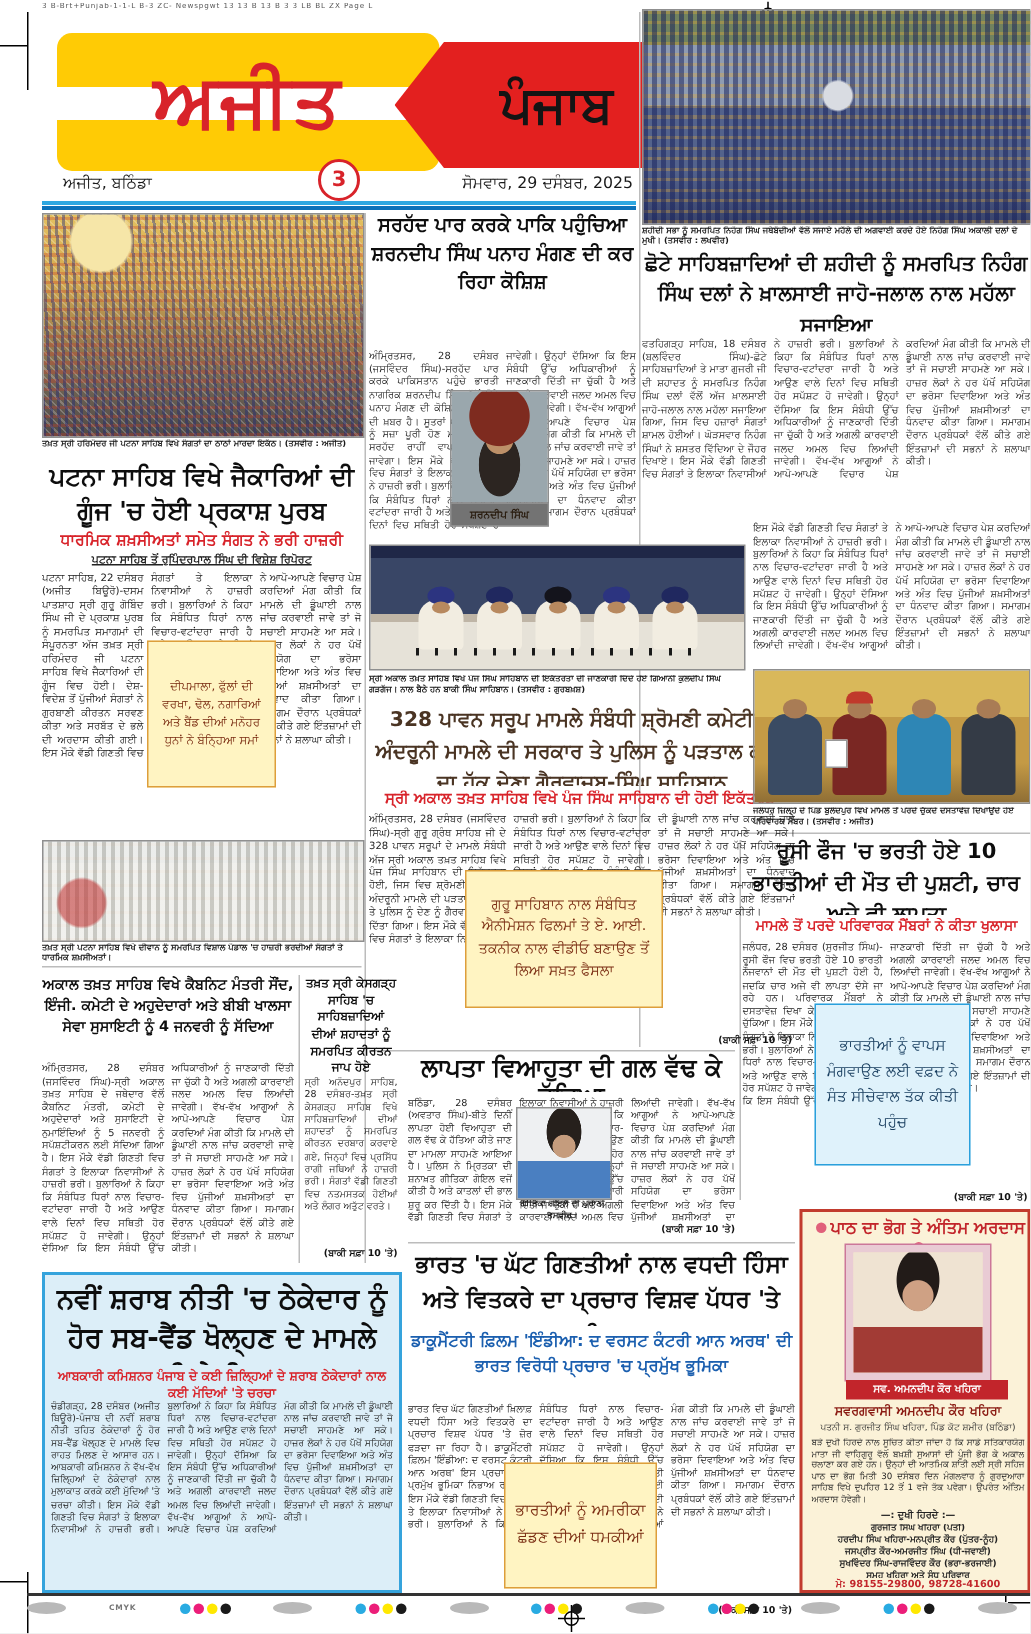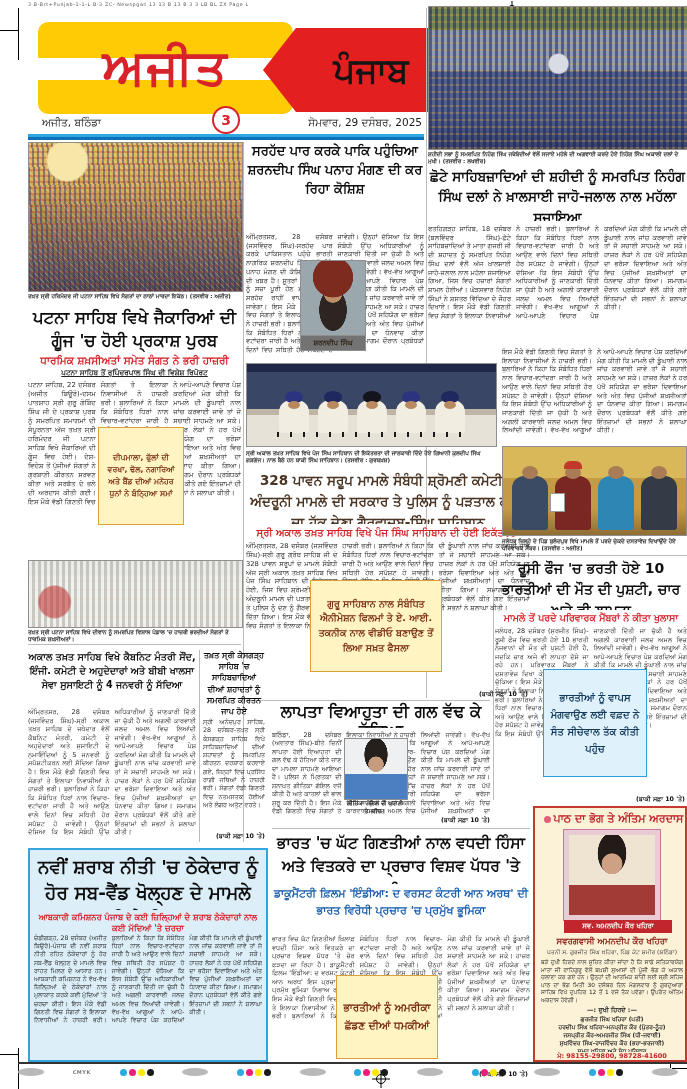--- a/index.html
+++ b/index.html
@@ -8,21 +8,21 @@
   .abs{position:absolute}
   .photo{position:absolute;border:1px solid #8f8f8f;overflow:hidden}
   .cap{position:absolute;font-size:5.6px;line-height:1.3;font-weight:600;color:#1a1a1a;text-align:left;overflow:hidden}
   .hl{position:absolute;font-weight:700;text-align:center;color:#0d0d0d;overflow:hidden}
   .sub{position:absolute;font-weight:700;text-align:center;overflow:hidden}
   .red{color:#D8232A}
   .blue{color:#1B5FAF}
   .body{position:absolute;font-size:6.8px;line-height:1.32;text-align:justify;color:#1c1c1c;overflow:hidden}
   .c2{column-count:2;column-gap:5px}
   .c3{column-count:3;column-gap:5px}
-  .inset{position:absolute;background:#FFF4C2;border:1.5px solid #DD9E3B;color:#7A2C12;font-weight:700;
+  .inset{position:absolute;background:#FFF4C2;border:1.5px solid #DD9E3B;color:#7A2C12;font-weight:400;
          text-align:center;display:flex;align-items:center;justify-content:center;padding:3px 4px;line-height:1.55;overflow:hidden}
   .insetb{background:#DFF2FB;border:1.5px solid #2AA0DC;color:#143A5C}
   .cont{position:absolute;font-size:6.3px;font-weight:700;color:#111;text-align:right}
   .vr{position:absolute;width:1px;background:#bcbcbc}
   .hr2{position:absolute;height:1px;background:#bcbcbc}
   .byline{position:absolute;font-size:7.3px;font-weight:700;text-align:center;text-decoration:underline;color:#222;overflow:hidden}
   
   .m-yellow{position:absolute;background:#FFCB05;border-radius:10px}
   .m-stripe{position:absolute;left:0;right:0;background:#fff}
   .m-ajit{position:absolute;left:0;right:0;top:0;bottom:0;display:flex;align-items:center;justify-content:center;

